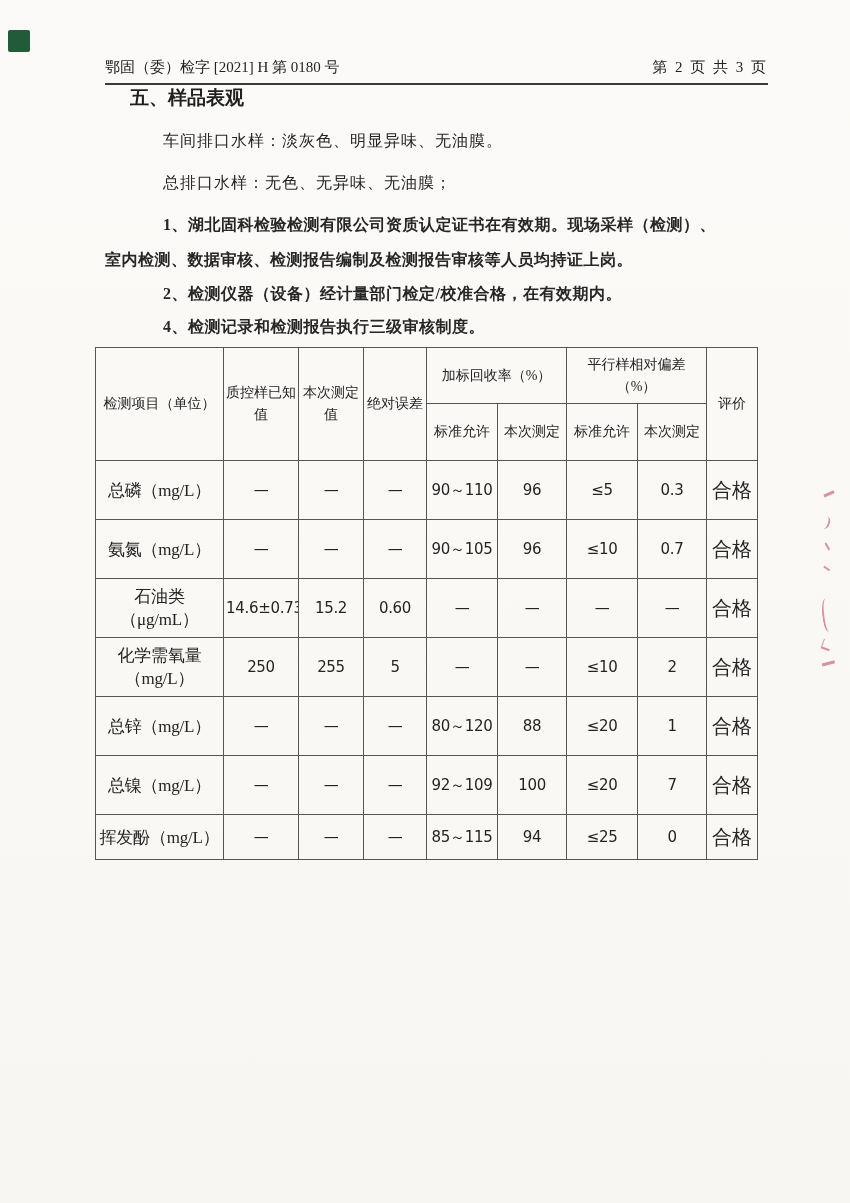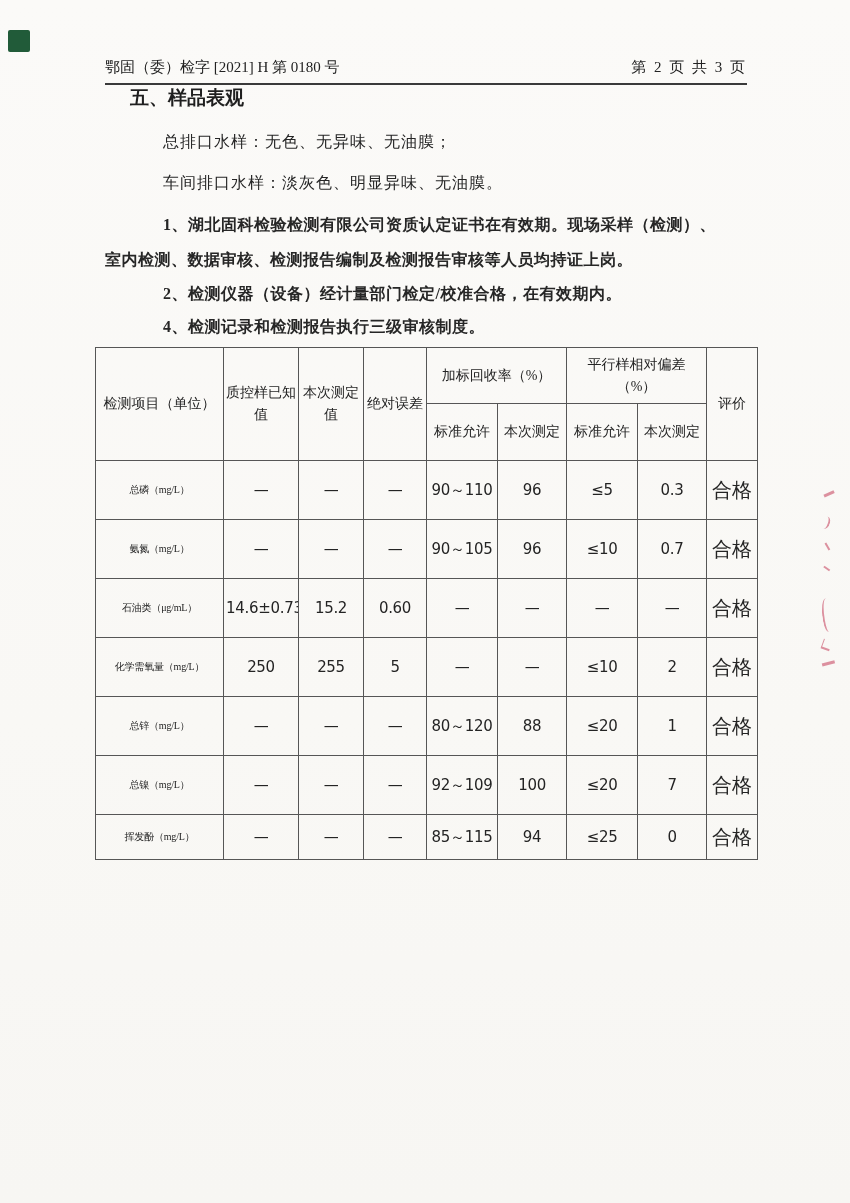--- a/index.html
+++ b/index.html
@@ -12,21 +12,21 @@
     position:relative;
     width:850px;height:1203px;
     background:linear-gradient(180deg,#fbfaf8 0%,#f9f8f5 60%,#f7f6f3 100%);
     color:#2b2b2b;
     overflow:hidden;
   }
   .corner-square{
     position:absolute;left:8px;top:30px;width:22px;height:22px;
     background:#15522e;border-radius:2px;opacity:.95;
   }
-  .content{padding:0 103px 0 105px;}
+  .content{padding:0 82px 0 105px;}
   .doc-header{
     margin-top:58px;
     display:flex;justify-content:space-between;align-items:flex-end;
     font-size:15px;color:#222;
   }
   .doc-header .right{letter-spacing:2px;}
   .header-rule{
     margin-top:6px;height:0;border-bottom:2px solid #3a3a3a;
   }
   h2.sec{
@@ -56,21 +56,21 @@
     overflow:hidden;
   }
   table.qc th{font-weight:400;font-size:14px;line-height:1.55;}
   th.th-group{font-size:13px;}
   tr.hrow1{height:56px;}
   tr.hrow2{height:57px;}
   table.qc tbody tr{height:59px;}
   table.qc tbody tr:last-child{height:45px;}
   th.th-item{text-align:left;padding-left:6px;font-size:15px;}
   td.c-item{
-    text-align:left;padding-left:5px;font-size:10px;
+    text-align:left;padding-left:5px;font-size:17px;
     font-family:"Liberation Serif","DejaVu Serif",serif;letter-spacing:-.2px;
   }
   td.c-num{
     font-size:15px;
     font-family:"DejaVu Sans","Liberation Sans",sans-serif;
     letter-spacing:-.3px;
   }
   td.c-eval{font-size:20px;font-family:Liberation Sans, sans-serif;}
   
   .margin-marks span{position:absolute;display:block;border-color:rgba(210,110,130,.75);}
@@ -100,22 +100,22 @@
   </div>
 
   <div class="content">
     <div class="doc-header">
       <span class="left">鄂固（委）检字 [2021] H 第 0180 号</span>
       <span class="right">第 2 页 共 3 页</span>
     </div>
     <div class="header-rule"></div>
 
     <h2 class="sec sec-5">五、样品表观</h2>
+    <p class="p-sample p-sample2">车间排口水样：淡灰色、明显异味、无油膜。</p>
     <p class="p-sample">总排口水样：无色、无异味、无油膜；</p>
-    <p class="p-sample p-sample2">车间排口水样：淡灰色、明显异味、无油膜。</p>
 
     <p class="p-qa p-qa-first">1、湖北固科检验检测有限公司资质认定证书在有效期。现场采样（检测）、室内检测、数据审核、检测报告编制及检测报告审核等人员均持证上岗。</p>
     <p class="p-qa">2、检测仪器（设备）经计量部门检定/校准合格，在有效期内。</p>
     <p class="p-qa">4、检测记录和检测报告执行三级审核制度。</p>
 
 
     <table class="qc">
       <colgroup>
         <col style="width:128px">
           <col style="width:75px">

